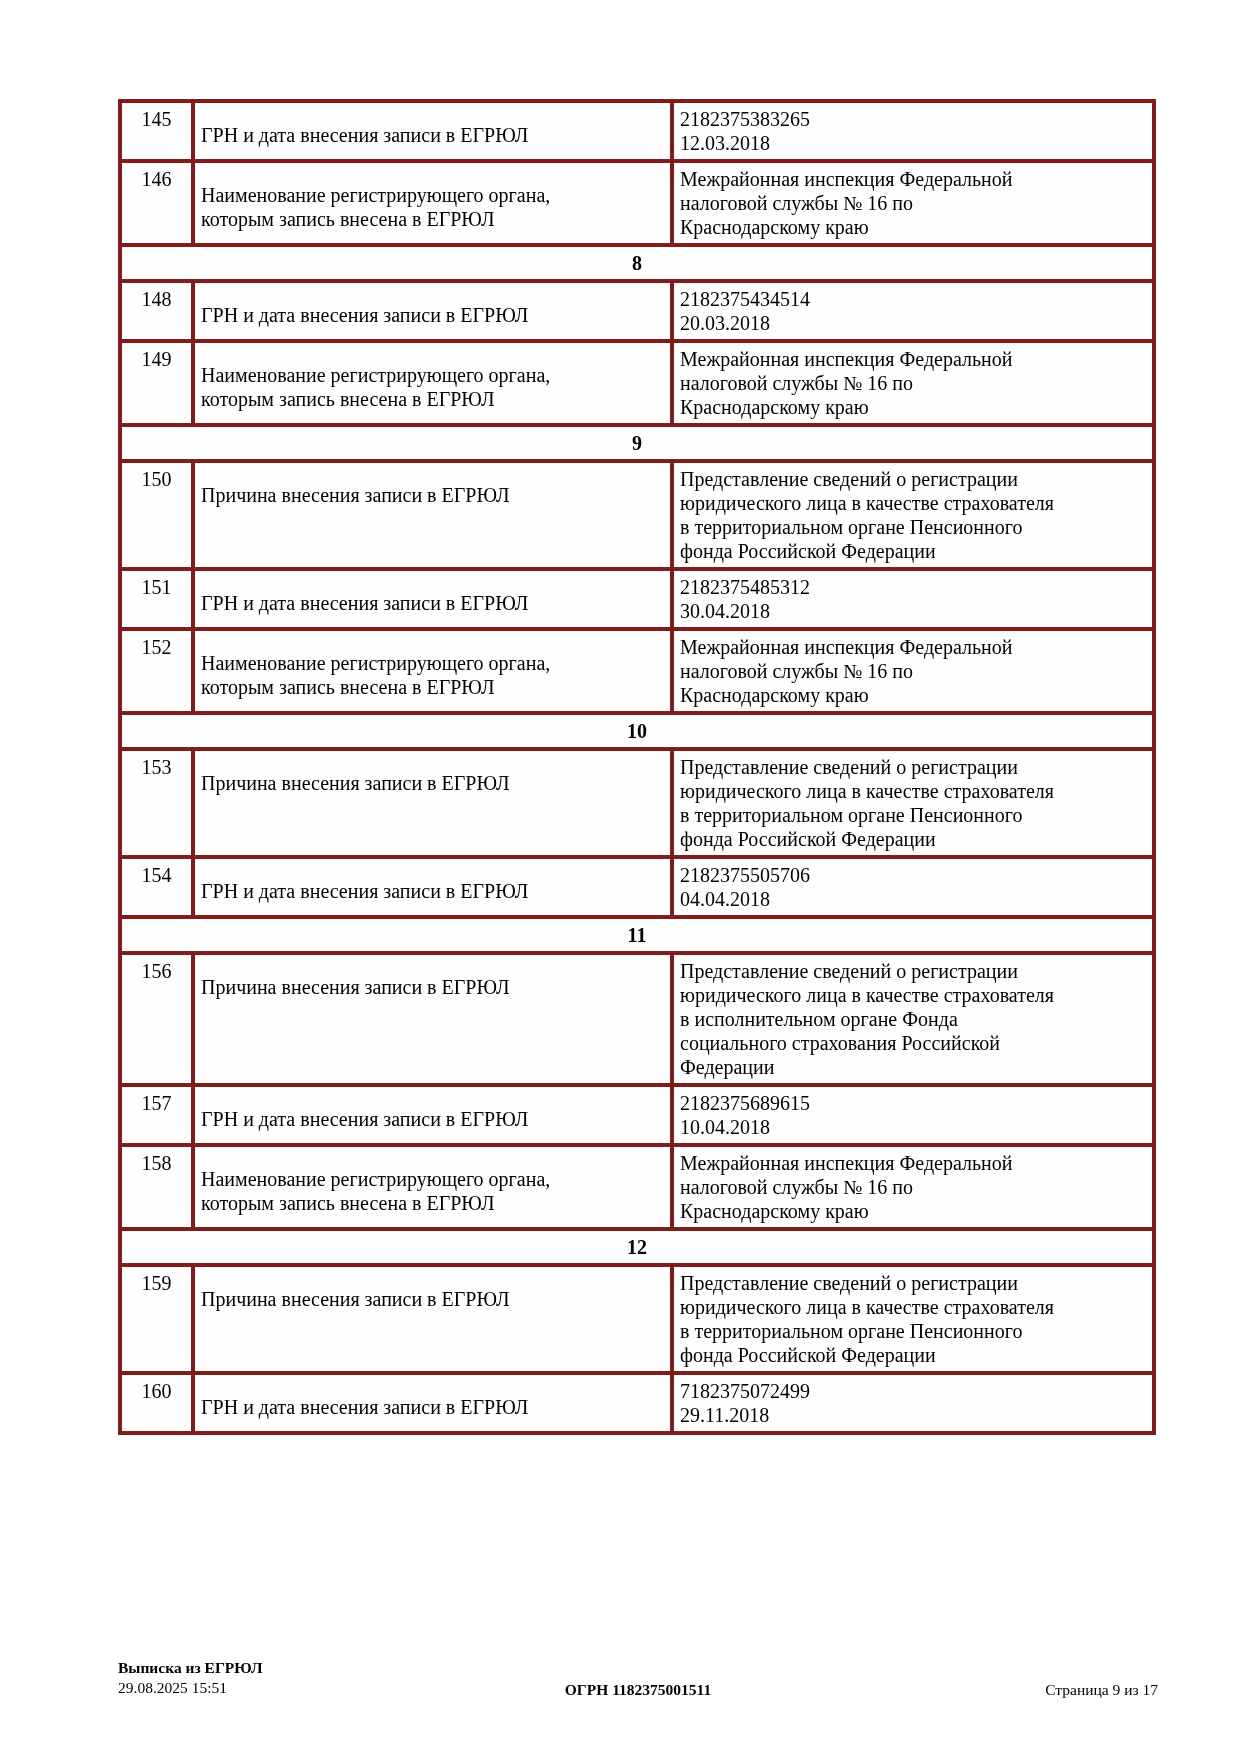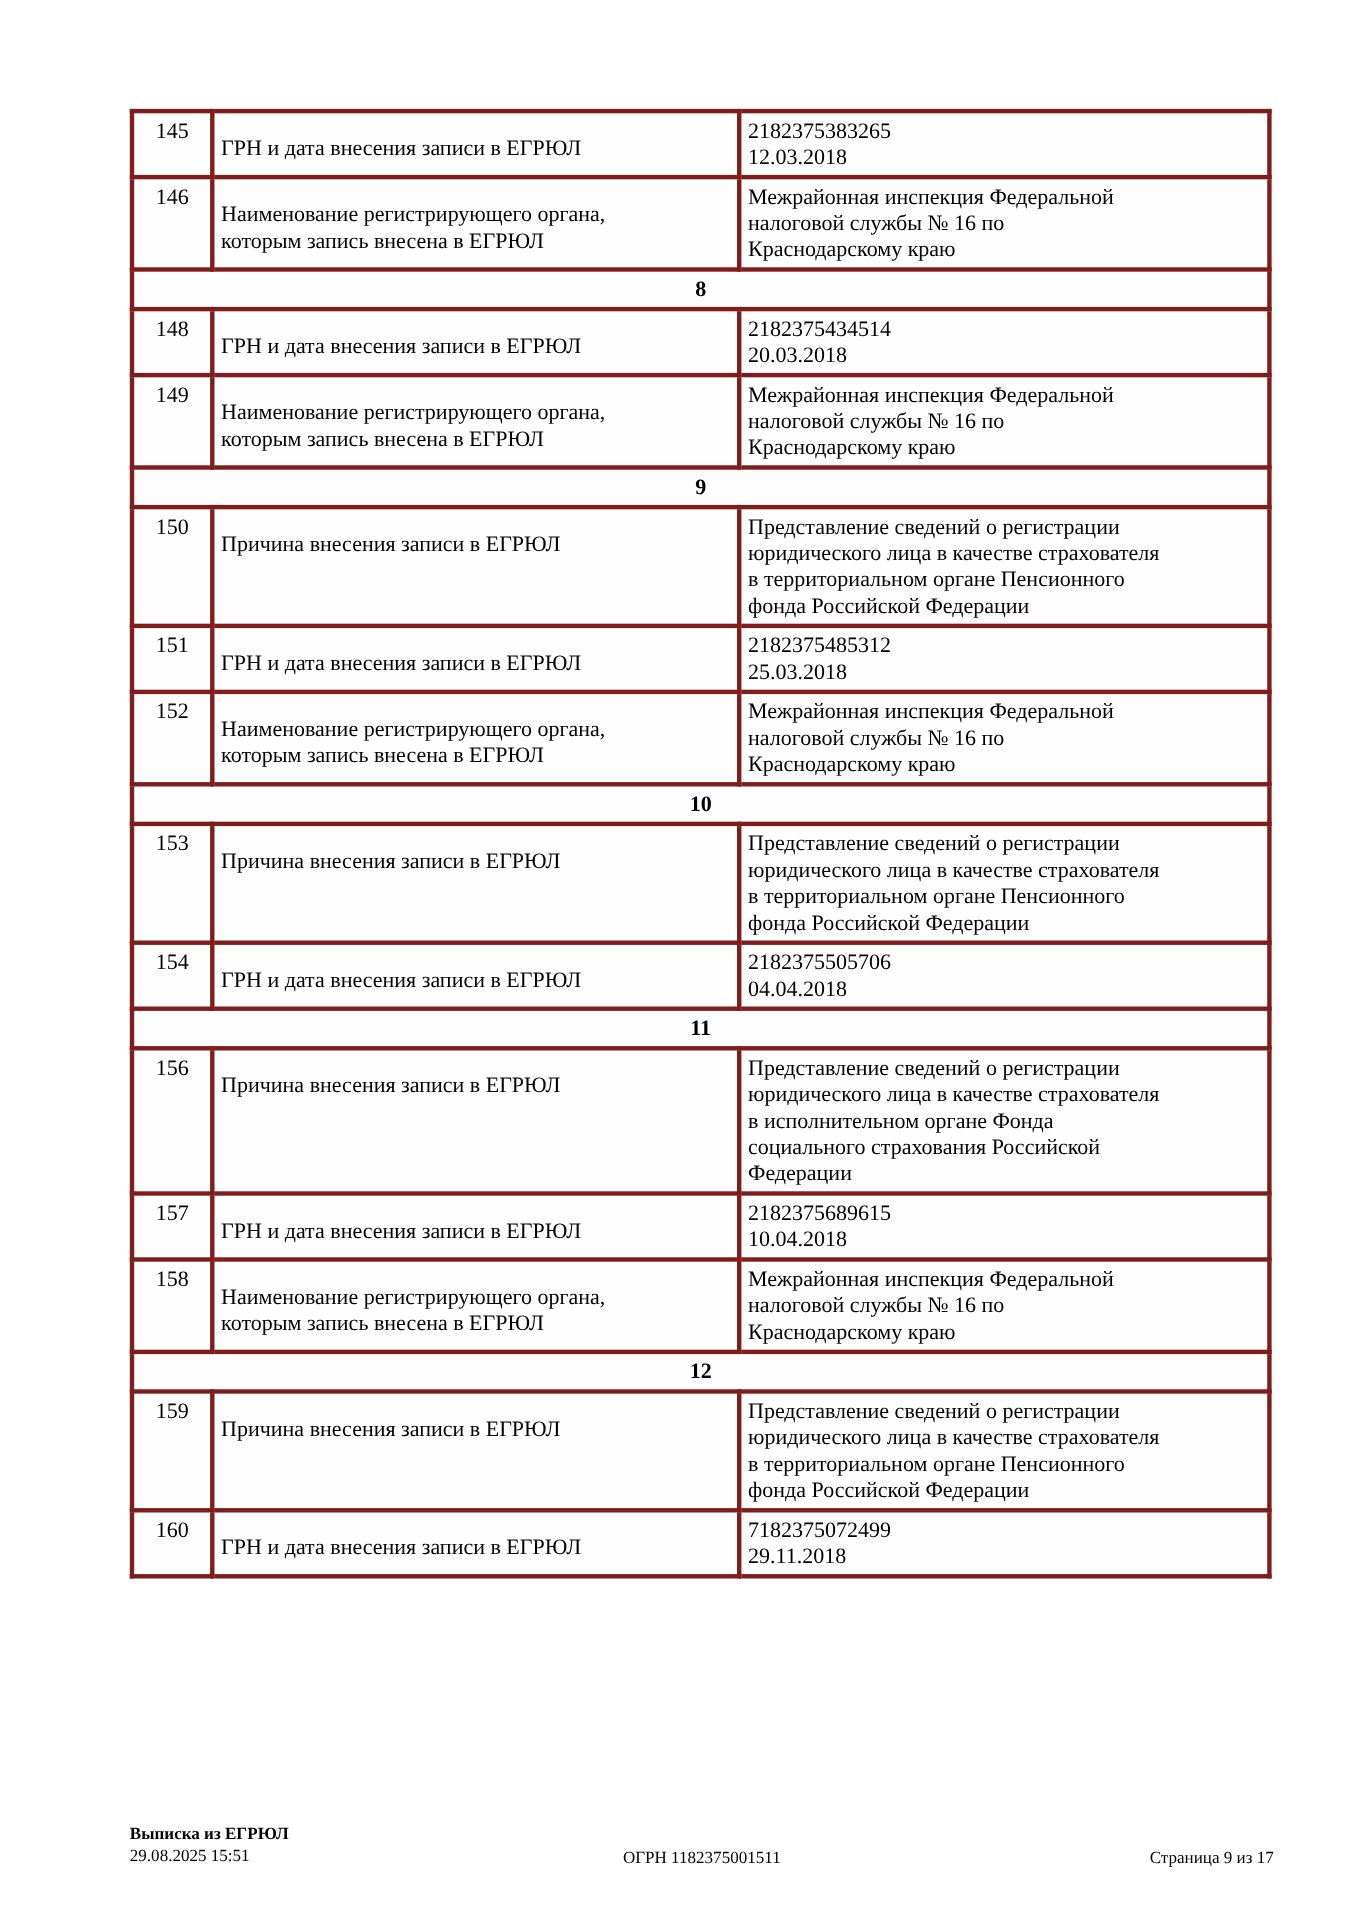--- a/index.html
+++ b/index.html
@@ -52,20 +52,21 @@
     left: 118px; top: 1658px;
     width: 1040px; height: 42px;
     font-size: 15.5px;
     line-height: 1.3;
   }
   .footer-left { position: absolute; left: 0; top: 0; }
   .footer-doc-title { font-weight: bold; }
   .footer-center {
     position: absolute; left: 0; right: 0; bottom: 0;
     text-align: center;
+    font-weight: bold;
   }
   .footer-right { position: absolute; right: 0; bottom: 0; }
 </style>
 </head>
 <body>
 
 <div class="page">
 
   <table class="egrul-table">
     <colgroup>
@@ -113,21 +114,21 @@
           <td class="label-cell">Причина внесения записи в ЕГРЮЛ</td>
           <td class="value-cell">Представление сведений о регистрации
 юридического лица в качестве страхователя
 в территориальном органе Пенсионного
 фонда Российской Федерации</td>
         </tr>
         <tr>
           <td class="num-cell">151</td>
           <td class="label-cell">ГРН и дата внесения записи в ЕГРЮЛ</td>
           <td class="value-cell">2182375485312
-25.03.2018</td>
+30.04.2018</td>
         </tr>
         <tr>
           <td class="num-cell">152</td>
           <td class="label-cell">Наименование регистрирующего органа,
 которым запись внесена в ЕГРЮЛ</td>
           <td class="value-cell">Межрайонная инспекция Федеральной
 налоговой службы № 16 по
 Краснодарскому краю</td>
         </tr>
         <tr>

